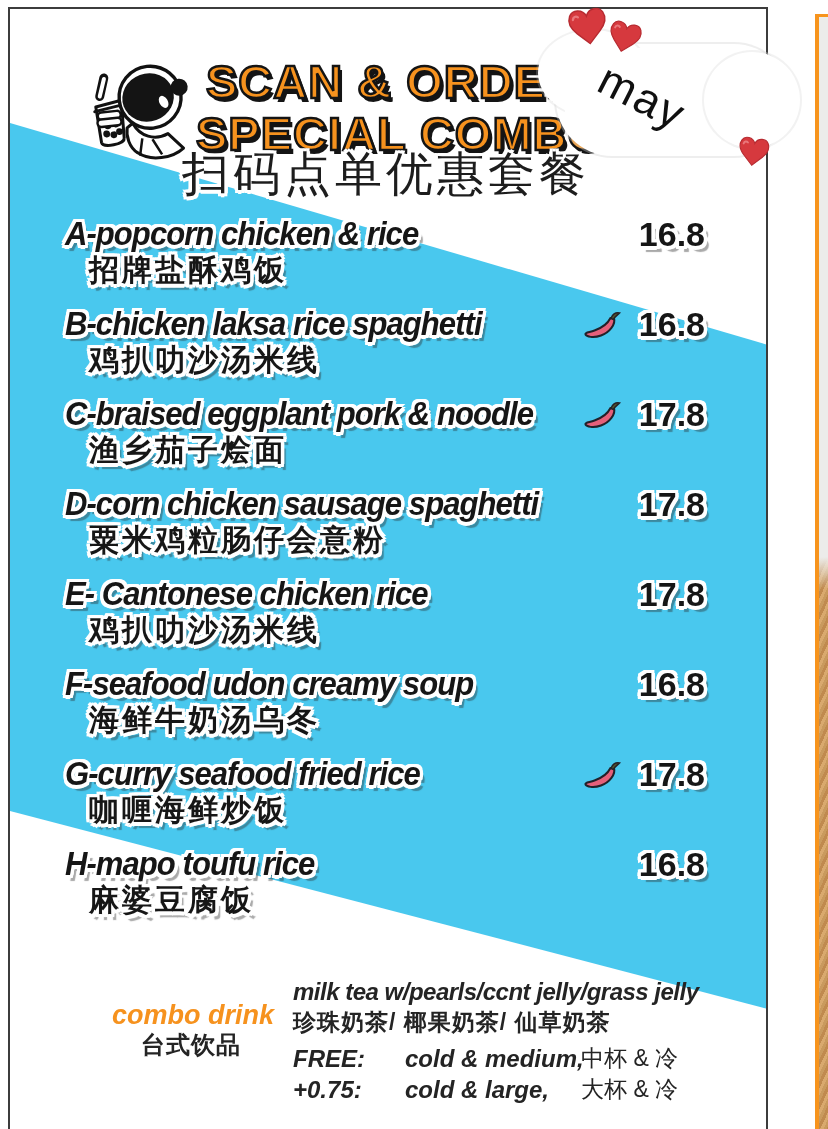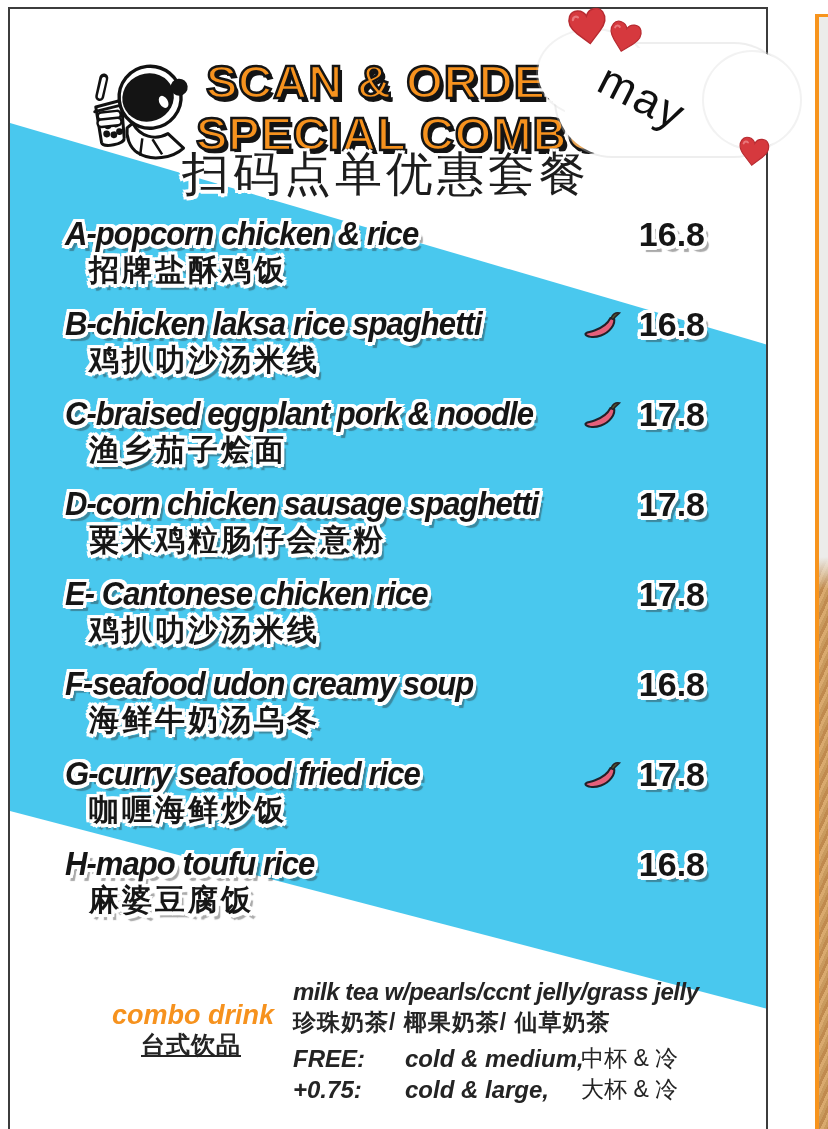--- a/index.html
+++ b/index.html
@@ -95,21 +95,21 @@
   .price{
     position:absolute;right:0;top:12px;line-height:1;white-space:nowrap;
     font-weight:700;font-size:34px;letter-spacing:0;color:#161616;
   }
   .chili{position:absolute;right:82px;top:14px;}
   
   .drinks-left{position:absolute;left:112px;top:1000px;width:158px;z-index:3;text-align:center;}
   .dl-en{font-style:italic;font-weight:700;font-size:27px;line-height:30px;color:#f6921e;white-space:nowrap;}
   .dl-zh{font-weight:700;font-size:26px;line-height:35px;letter-spacing:2px;color:#f6921e;white-space:nowrap;}
   .dl-en2{font-style:italic;font-weight:700;font-size:24px;line-height:31px;color:#242424;white-space:nowrap;}
-  .dl-zh2{font-weight:700;font-size:24px;line-height:30px;letter-spacing:1px;color:#242424;white-space:nowrap;text-decoration:underline;}
+  .dl-zh2{font-weight:700;font-size:24px;line-height:30px;letter-spacing:1px;color:#242424;white-space:nowrap;}
   .drinks-right{position:absolute;left:293px;top:977px;width:430px;z-index:3;}
   .dr-desc-en{font-style:italic;font-weight:700;font-size:24px;letter-spacing:-.5px;line-height:29px;white-space:nowrap;color:#242424;}
   .dr-desc-zh{font-weight:700;font-size:23px;letter-spacing:1px;line-height:32px;white-space:nowrap;color:#242424;}
   .dr-row{display:flex;line-height:31px;white-space:nowrap;color:#242424;}
   .dr-row:first-of-type{margin-top:5px;}
   .dr-price{font-style:italic;font-weight:700;font-size:24px;width:112px;}
   .dr-opt-en{font-style:italic;font-weight:700;font-size:24px;width:176px;}
   .dr-opt-zh{font-weight:400;font-size:23px;}
 </style>
 </head>

